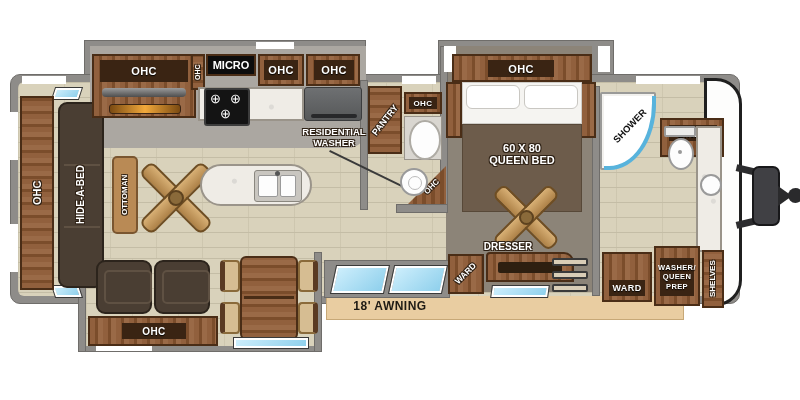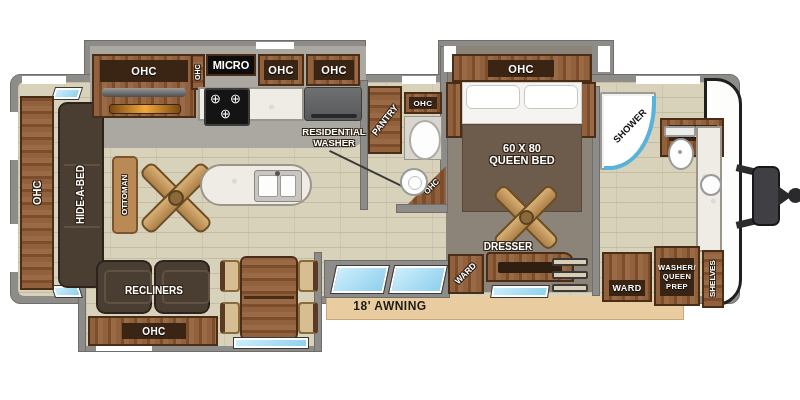--- a/index.html
+++ b/index.html
@@ -216,21 +216,20 @@
   <div class="abs woodv" style="left:702px;top:250px;width:22px;height:58px;">
     <div class="lbl wout vtext" style="width:100%;height:100%;font-size:8px;">SHELVES</div>
   </div>
 
   <div class="abs sofa" style="left:96px;top:260px;width:56px;height:54px;">
     <div style="position:absolute;left:6px;top:8px;width:44px;height:30px;border:2px solid #5f5143;border-radius:5px;"></div>
   </div>
   <div class="abs sofa" style="left:154px;top:260px;width:56px;height:54px;">
     <div style="position:absolute;left:6px;top:8px;width:44px;height:30px;border:2px solid #5f5143;border-radius:5px;"></div>
   </div>
-  <div class="abs lbl wout" style="left:98px;top:284px;width:112px;height:14px;font-size:10px;">RECLINERS</div>
   <div class="abs wood" style="left:88px;top:316px;width:130px;height:30px;">
     <div class="band" style="position:absolute;left:32px;top:5px;width:64px;height:16px;font-size:10px;">OHC</div>
   </div>
 
   <div class="abs" style="left:220px;top:260px;width:20px;height:32px;background:#d6bd92;border:2px solid #8a6a3a;border-left:5px solid #5a3a22;border-radius:4px;"></div>
   <div class="abs" style="left:220px;top:302px;width:20px;height:32px;background:#d6bd92;border:2px solid #8a6a3a;border-left:5px solid #5a3a22;border-radius:4px;"></div>
   <div class="abs" style="left:298px;top:260px;width:20px;height:32px;background:#d6bd92;border:2px solid #8a6a3a;border-right:5px solid #5a3a22;border-radius:4px;"></div>
   <div class="abs" style="left:298px;top:302px;width:20px;height:32px;background:#d6bd92;border:2px solid #8a6a3a;border-right:5px solid #5a3a22;border-radius:4px;"></div>
   <div class="abs woodv" style="left:240px;top:256px;width:58px;height:84px;border-radius:6px;">
     <div style="position:absolute;left:2px;top:38px;width:50px;height:3px;background:#4a2d16;"></div>

